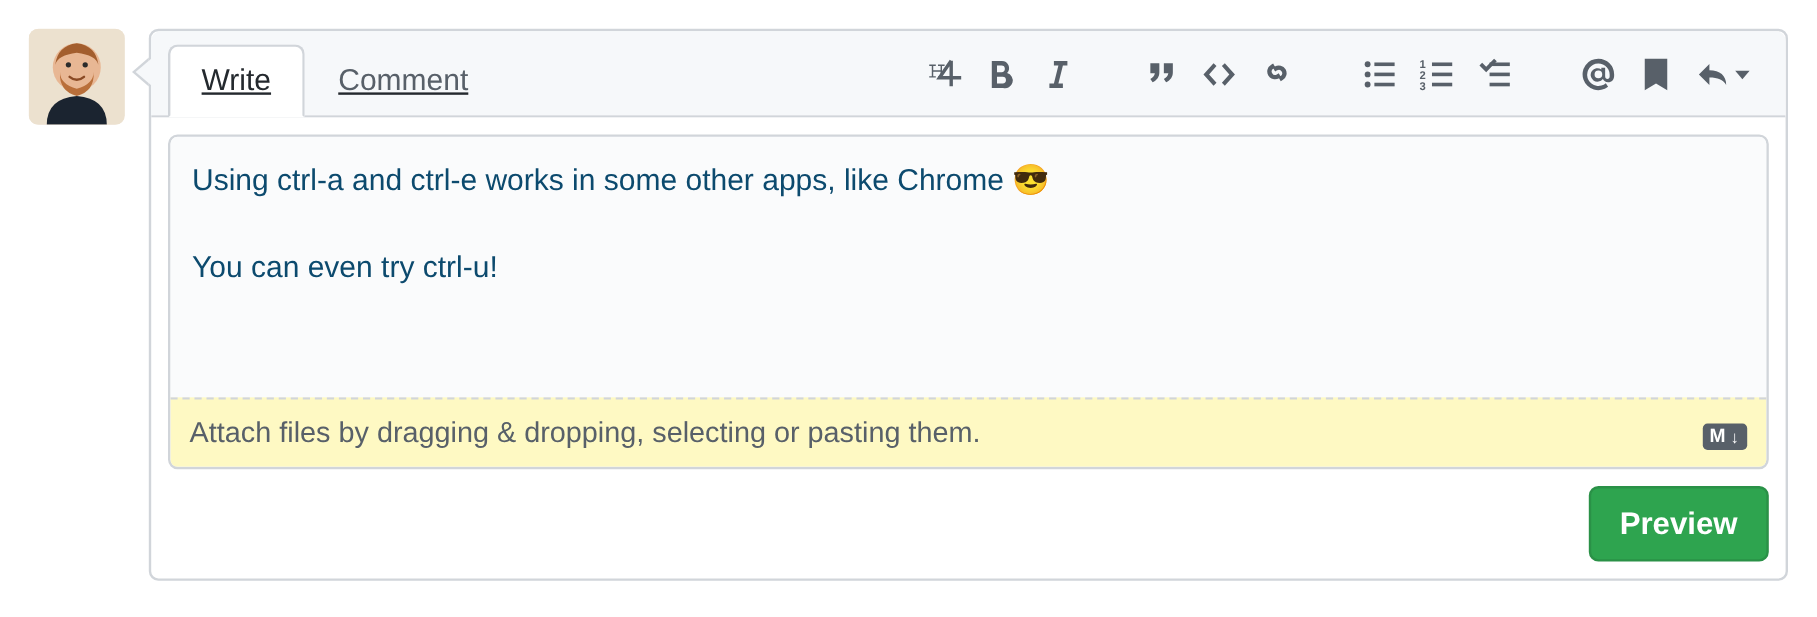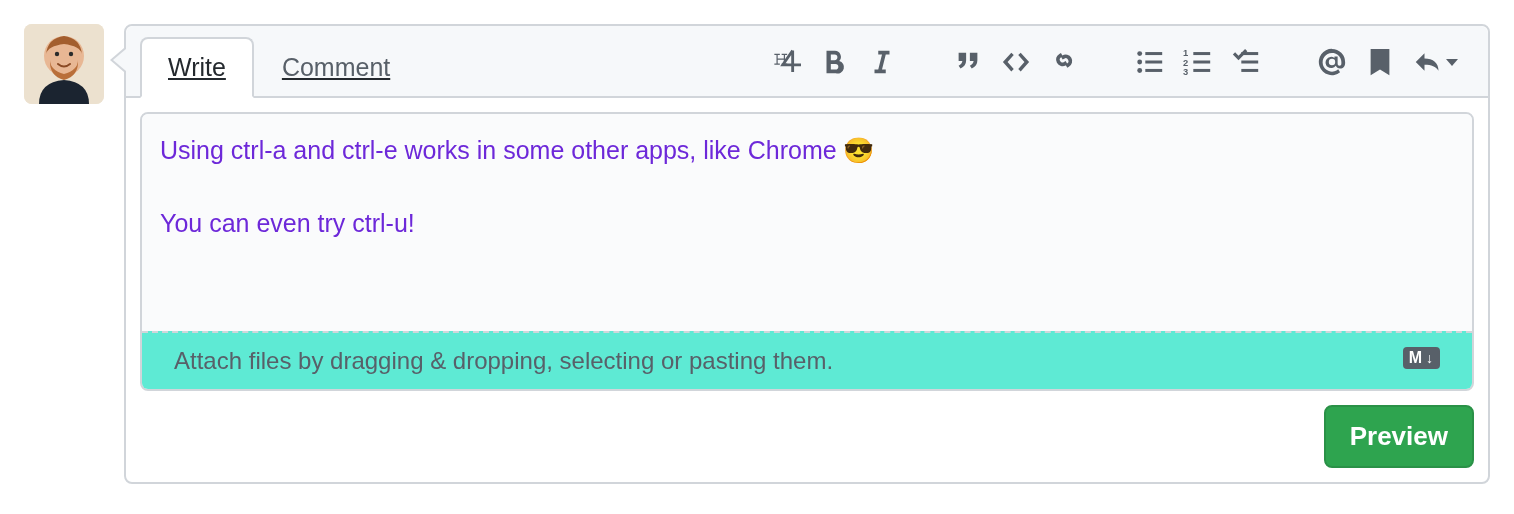--- a/index.html
+++ b/index.html
@@ -121,43 +121,43 @@
   .textarea-wrap {
     border: 2px solid #d1d5da;
     border-radius: 8px;
     background: #fafbfc;
     overflow: hidden;
   }
   .text-content {
     min-height: 184px;
     padding: 18px 18px;
     font-size: 25px;
-    color: #6d28d9;
+    color: #0c4a6e;
     white-space: pre-wrap;
     line-height: 1.45;
     position: relative;
     background: #fafbfc;
   }
   .resize-handle {
     position: absolute;
     right: 4px;
     bottom: 4px;
     width: 18px;
     height: 18px;
   }
   .resize-handle svg { width: 100%; height: 100%; }
   .attach-row {
     border-top: 2px dashed #d1d5da;
-    padding: 14px 32px;
-    display: flex;
-    align-items: flex-start;
+    padding: 14px 16px;
+    display: flex;
+    align-items: flex-end;
     justify-content: space-between;
     font-size: 24px;
     color: #586069;
-    background: #5eead4;
+    background: #fef9c3;
   }
   .md-badge {
     background: #586069;
     color: #fff;
     border-radius: 4px;
     font-size: 16px;
     font-weight: 700;
     padding: 2px 6px;
     letter-spacing: 1px;
     display: flex;

